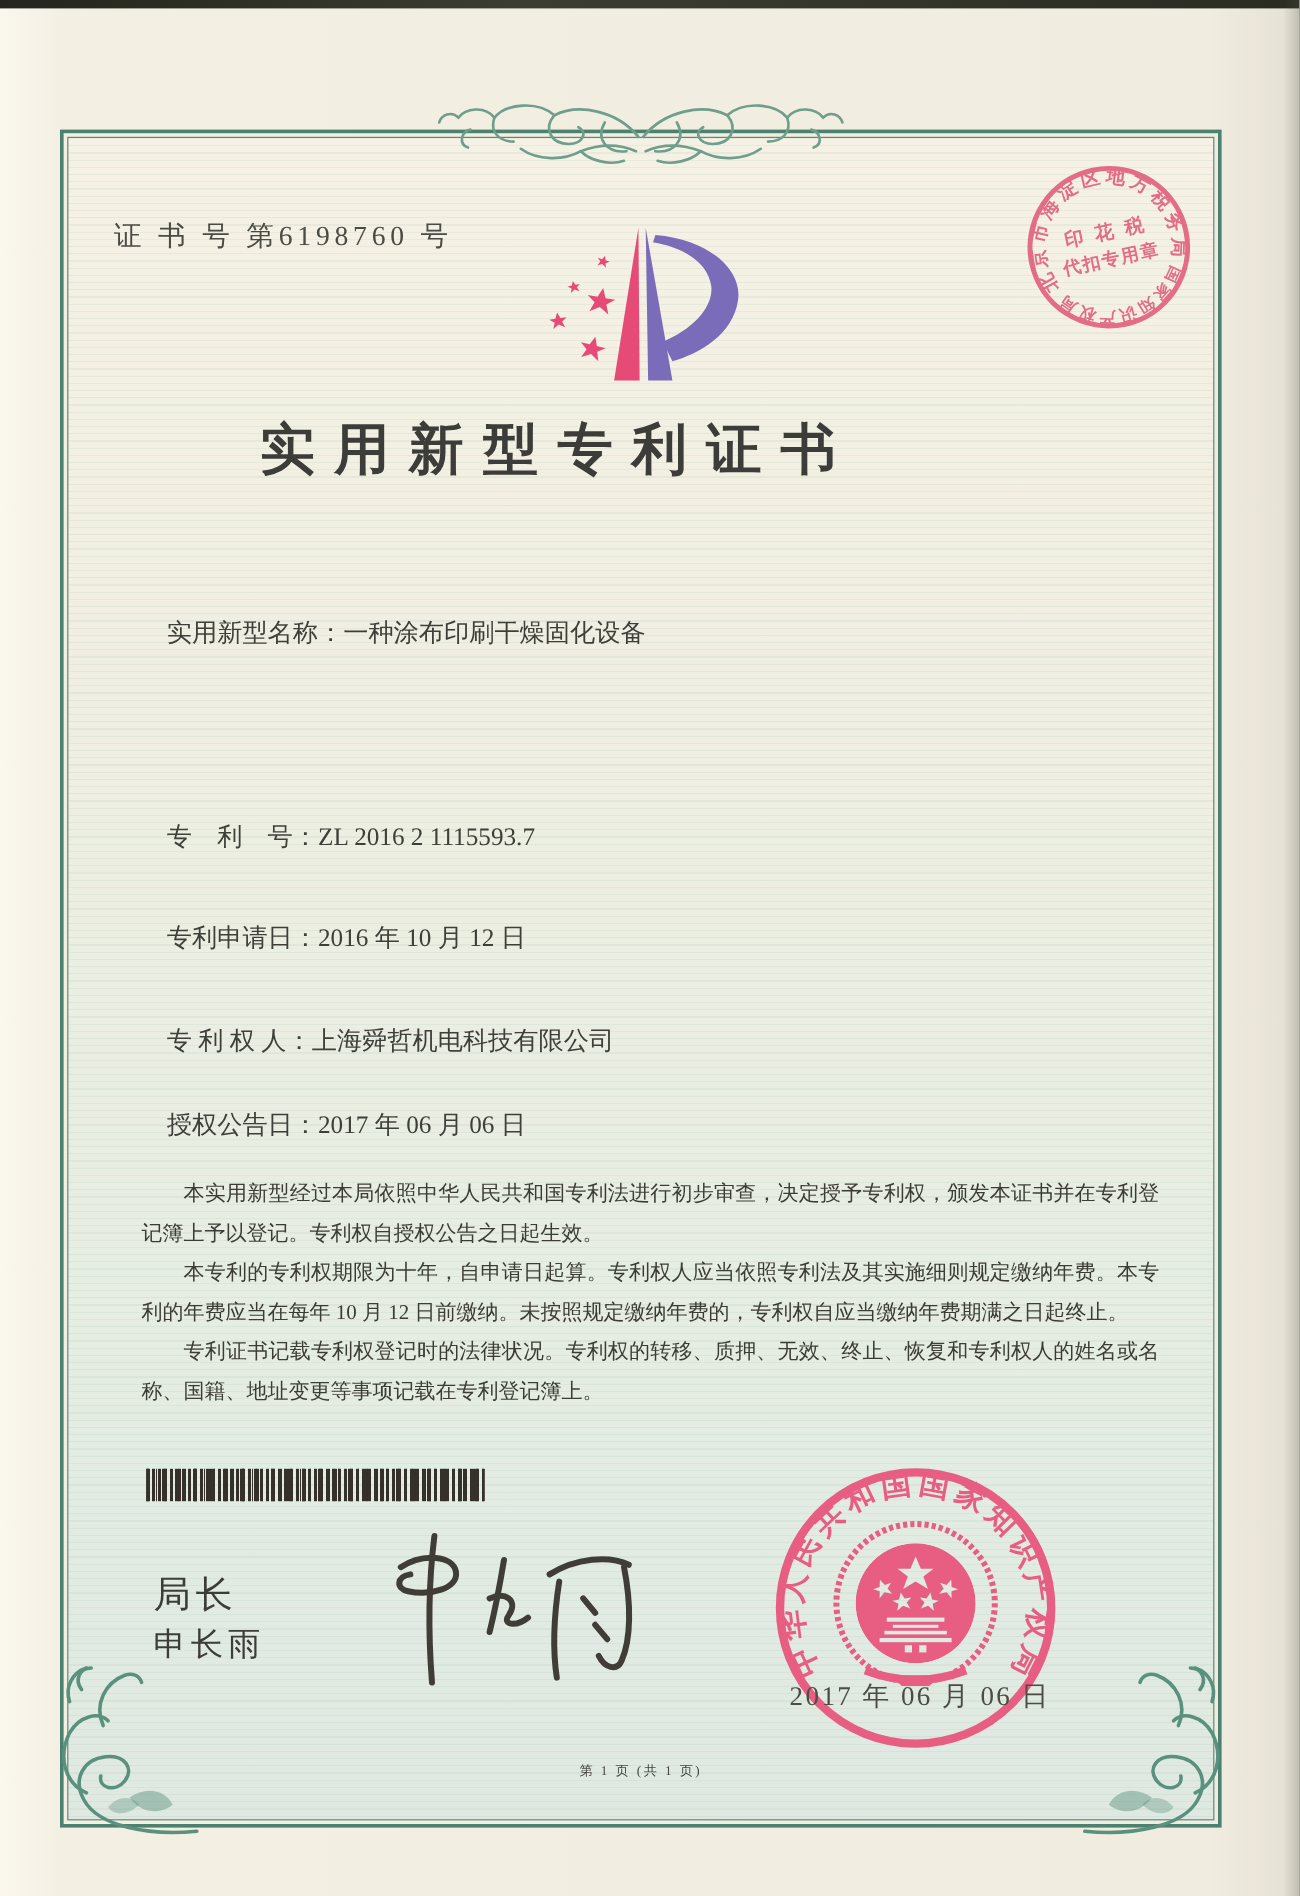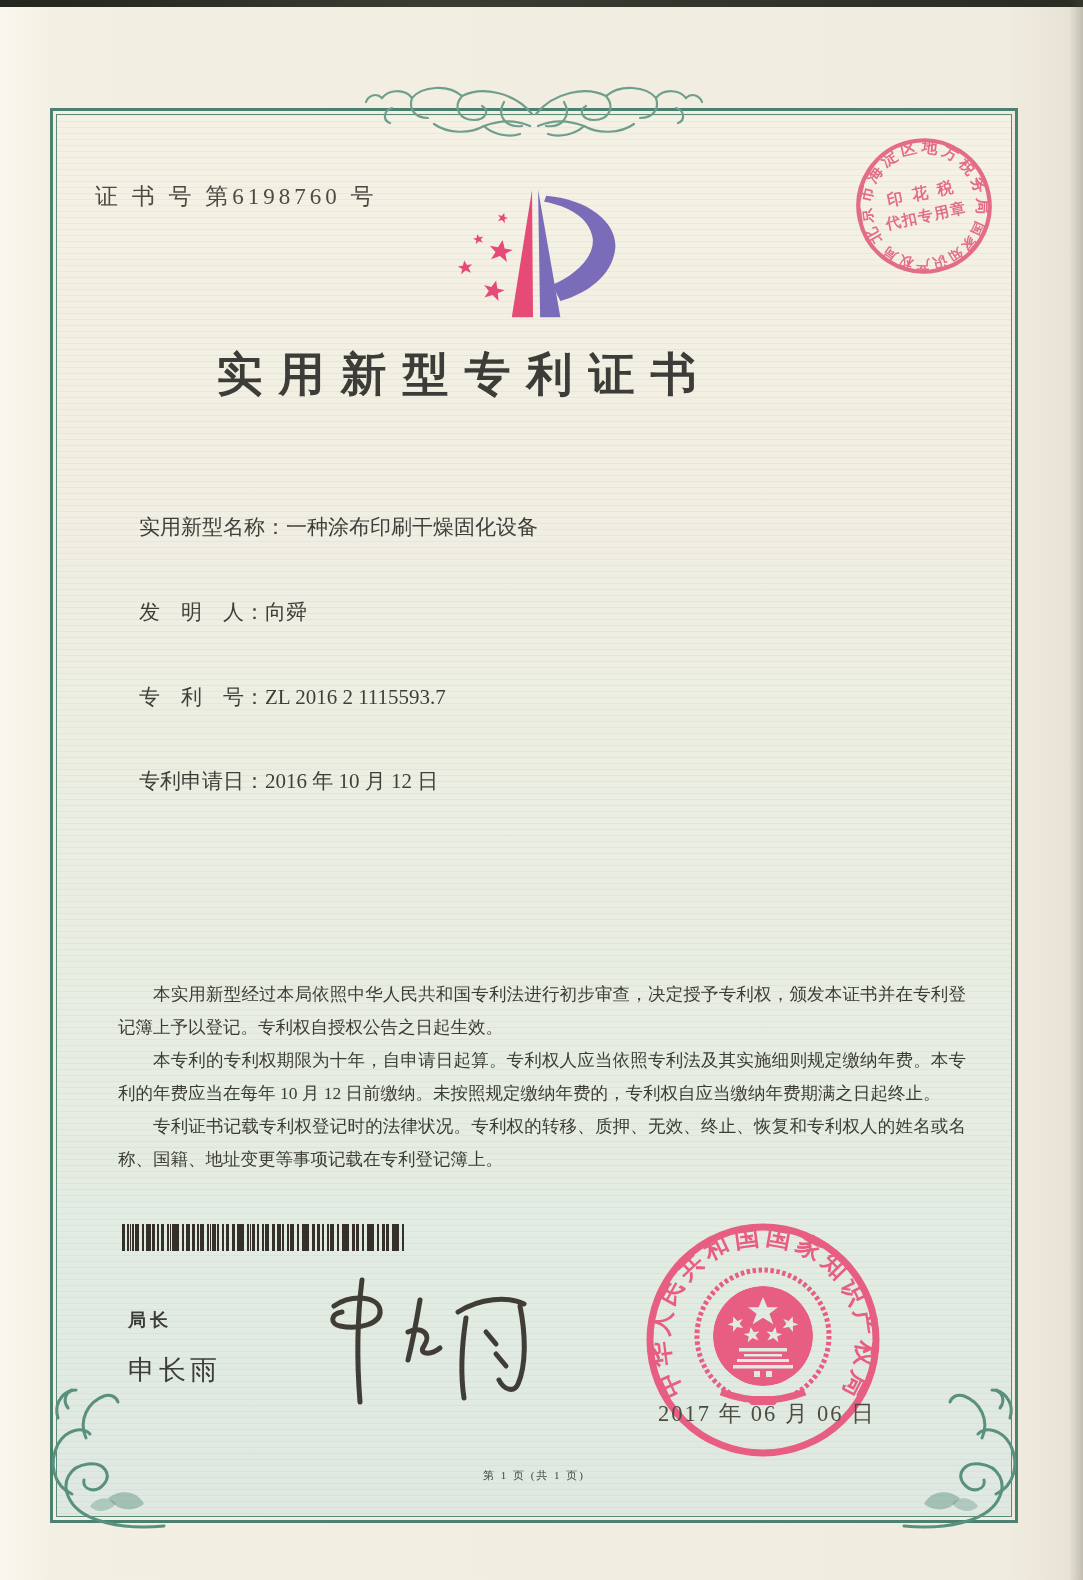--- a/index.html
+++ b/index.html
@@ -30,21 +30,21 @@
     font-size:46px;font-weight:bold;color:#3c3c38;letter-spacing:16px;text-indent:16px;}
   .field{position:absolute;left:118px;font-size:21px;color:#3f3f3a;white-space:pre;text-align:right;}
   .paras{position:absolute;left:118px;top:948px;width:848px;font-size:17.5px;
     line-height:33px;color:#3c3c36;text-align:justify;margin-top:30px;}
   .paras p{margin:0;text-indent:2em;}
   .barcode{position:absolute;left:122px;top:1224px;width:282px;height:27px;
     background:
       repeating-linear-gradient(90deg,#35312a 0 2px,rgba(0,0,0,0) 2px 5px),
       repeating-linear-gradient(90deg,#35312a 0 1px,rgba(0,0,0,0) 1px 8px),
       repeating-linear-gradient(90deg,#35312a 0 3px,rgba(0,0,0,0) 3px 13px);}
-  .director-title{position:absolute;left:128px;top:1308px;font-size:18px;color:#3d3d37;letter-spacing:4px;font-weight:bold;}
+  .director-title{position:absolute;left:128px;top:1308px;font-size:31px;color:#3d3d37;letter-spacing:4px;}
   .director-name{position:absolute;left:128px;top:1352px;font-size:27px;color:#3d3d37;letter-spacing:4px;}
   .signature{position:absolute;left:300px;top:1272px;}
   .seal{position:absolute;left:645px;top:1222px;opacity:.92;}
   .seal-date{position:absolute;left:658px;top:1398px;font-size:22.5px;letter-spacing:2px;color:#4d4c44;z-index:5;}
   .tax-stamp{position:absolute;left:849px;top:131px;opacity:.88;}
   .footer{position:absolute;left:50px;top:1468px;width:968px;text-align:center;
     font-size:11px;color:#46463f;letter-spacing:2px;}
 </style>
 </head>
 <body>
@@ -113,28 +113,31 @@
       <polygon points="92,2 94,128 114,128"></polygon>
       <path d="M100,8 C146,12 172,38 168,62 C164,90 136,106 114,112 C110,104 108,100 106,96 C130,86 148,68 146,50 C143,30 122,18 98,14 Z"></path>
     </g>
   </svg>
 
   <div class="title">实用新型专利证书</div>
 
   <div class="field" style="top:488px">
     <span>实用新型名称：</span><span>一种涂布印刷干燥固化设备</span>
   </div>
-  <div class="field" style="top:573px">
-    <span>发　明　人：</span><span>向舜</span>
-  </div>
   <div class="field" style="top:658px">
     <span>专　利　号：</span><span>ZL 2016 2 1115593.7</span>
   </div>
   <div class="field" style="top:742px">
     <span>专利申请日：</span><span>2016 年 10 月 12 日</span>
+  </div>
+  <div class="field" style="top:828px">
+    <span>专 利 权 人：</span><span>上海舜哲机电科技有限公司</span>
+  </div>
+  <div class="field" style="top:898px">
+    <span>授权公告日：</span><span>2017 年 06 月 06 日</span>
   </div>
 
   <div class="paras">
     <p>本实用新型经过本局依照中华人民共和国专利法进行初步审查，决定授予专利权，颁发本证书并在专利登记簿上予以登记。专利权自授权公告之日起生效。</p>
     <p>本专利的专利权期限为十年，自申请日起算。专利权人应当依照专利法及其实施细则规定缴纳年费。本专利的年费应当在每年 10 月 12 日前缴纳。未按照规定缴纳年费的，专利权自应当缴纳年费期满之日起终止。</p>
     <p>专利证书记载专利权登记时的法律状况。专利权的转移、质押、无效、终止、恢复和专利权人的姓名或名称、国籍、地址变更等事项记载在专利登记簿上。</p>
   </div>
 
   <div class="barcode"></div>
 

